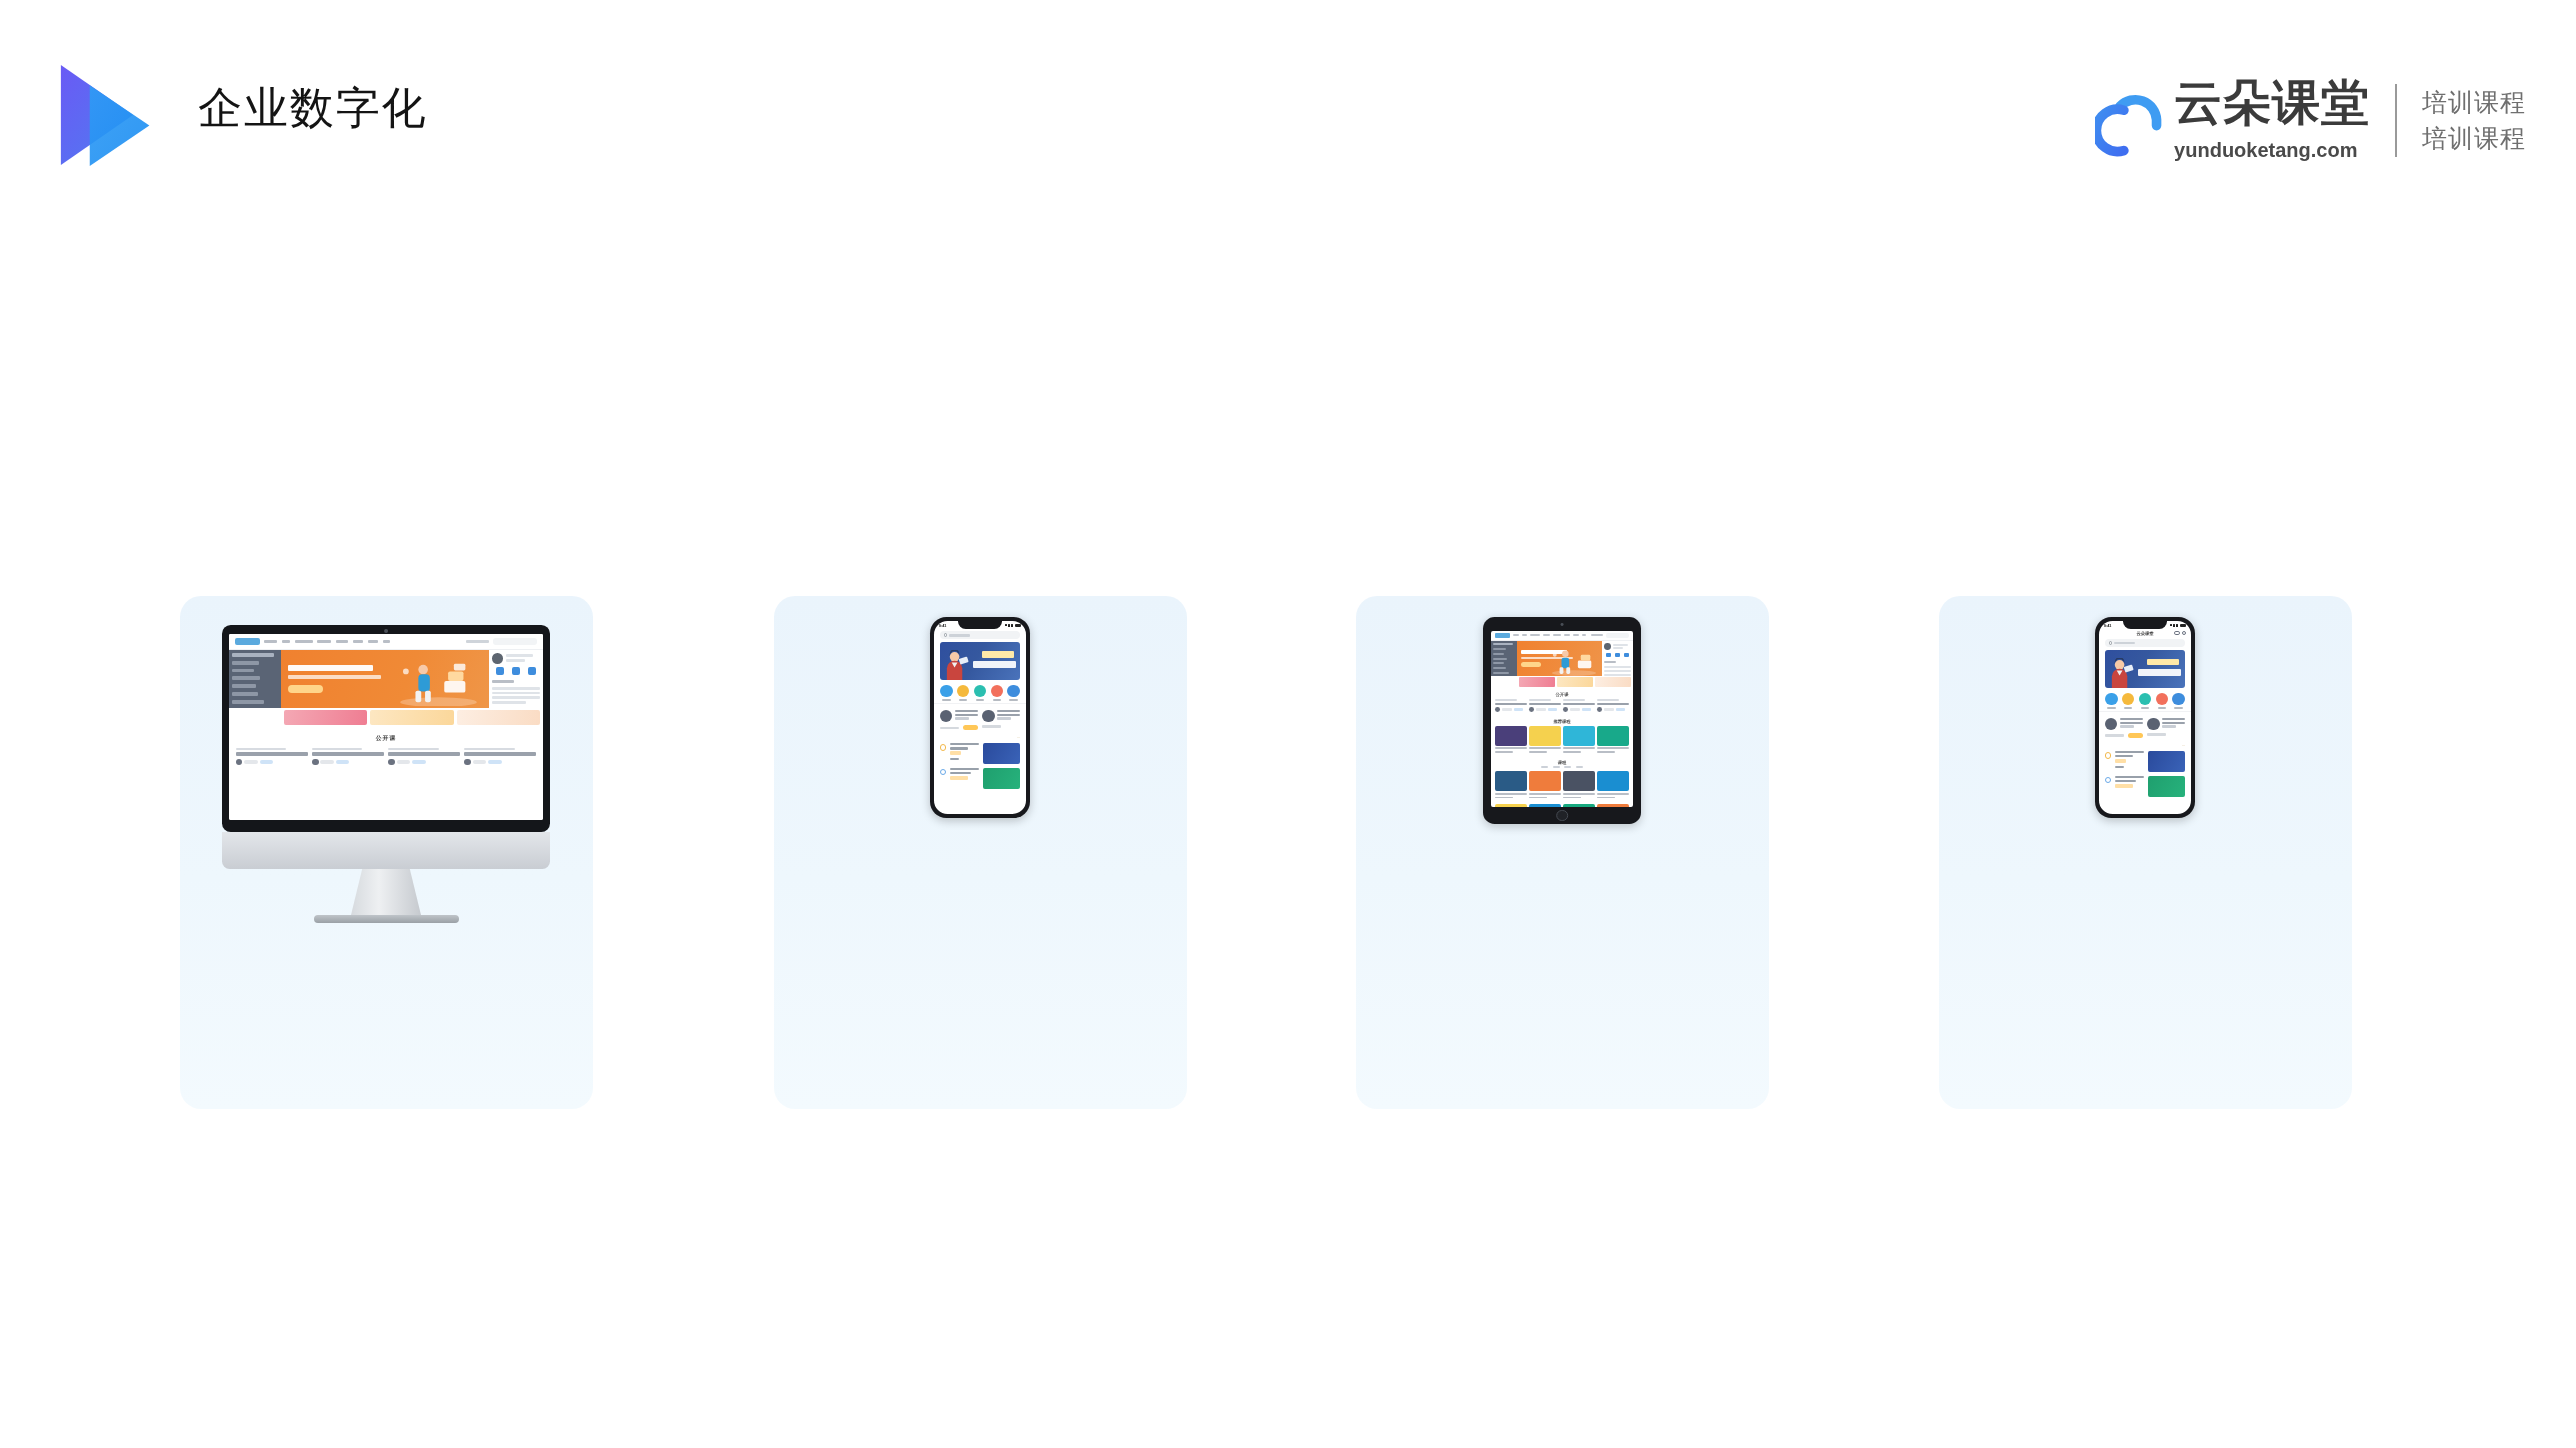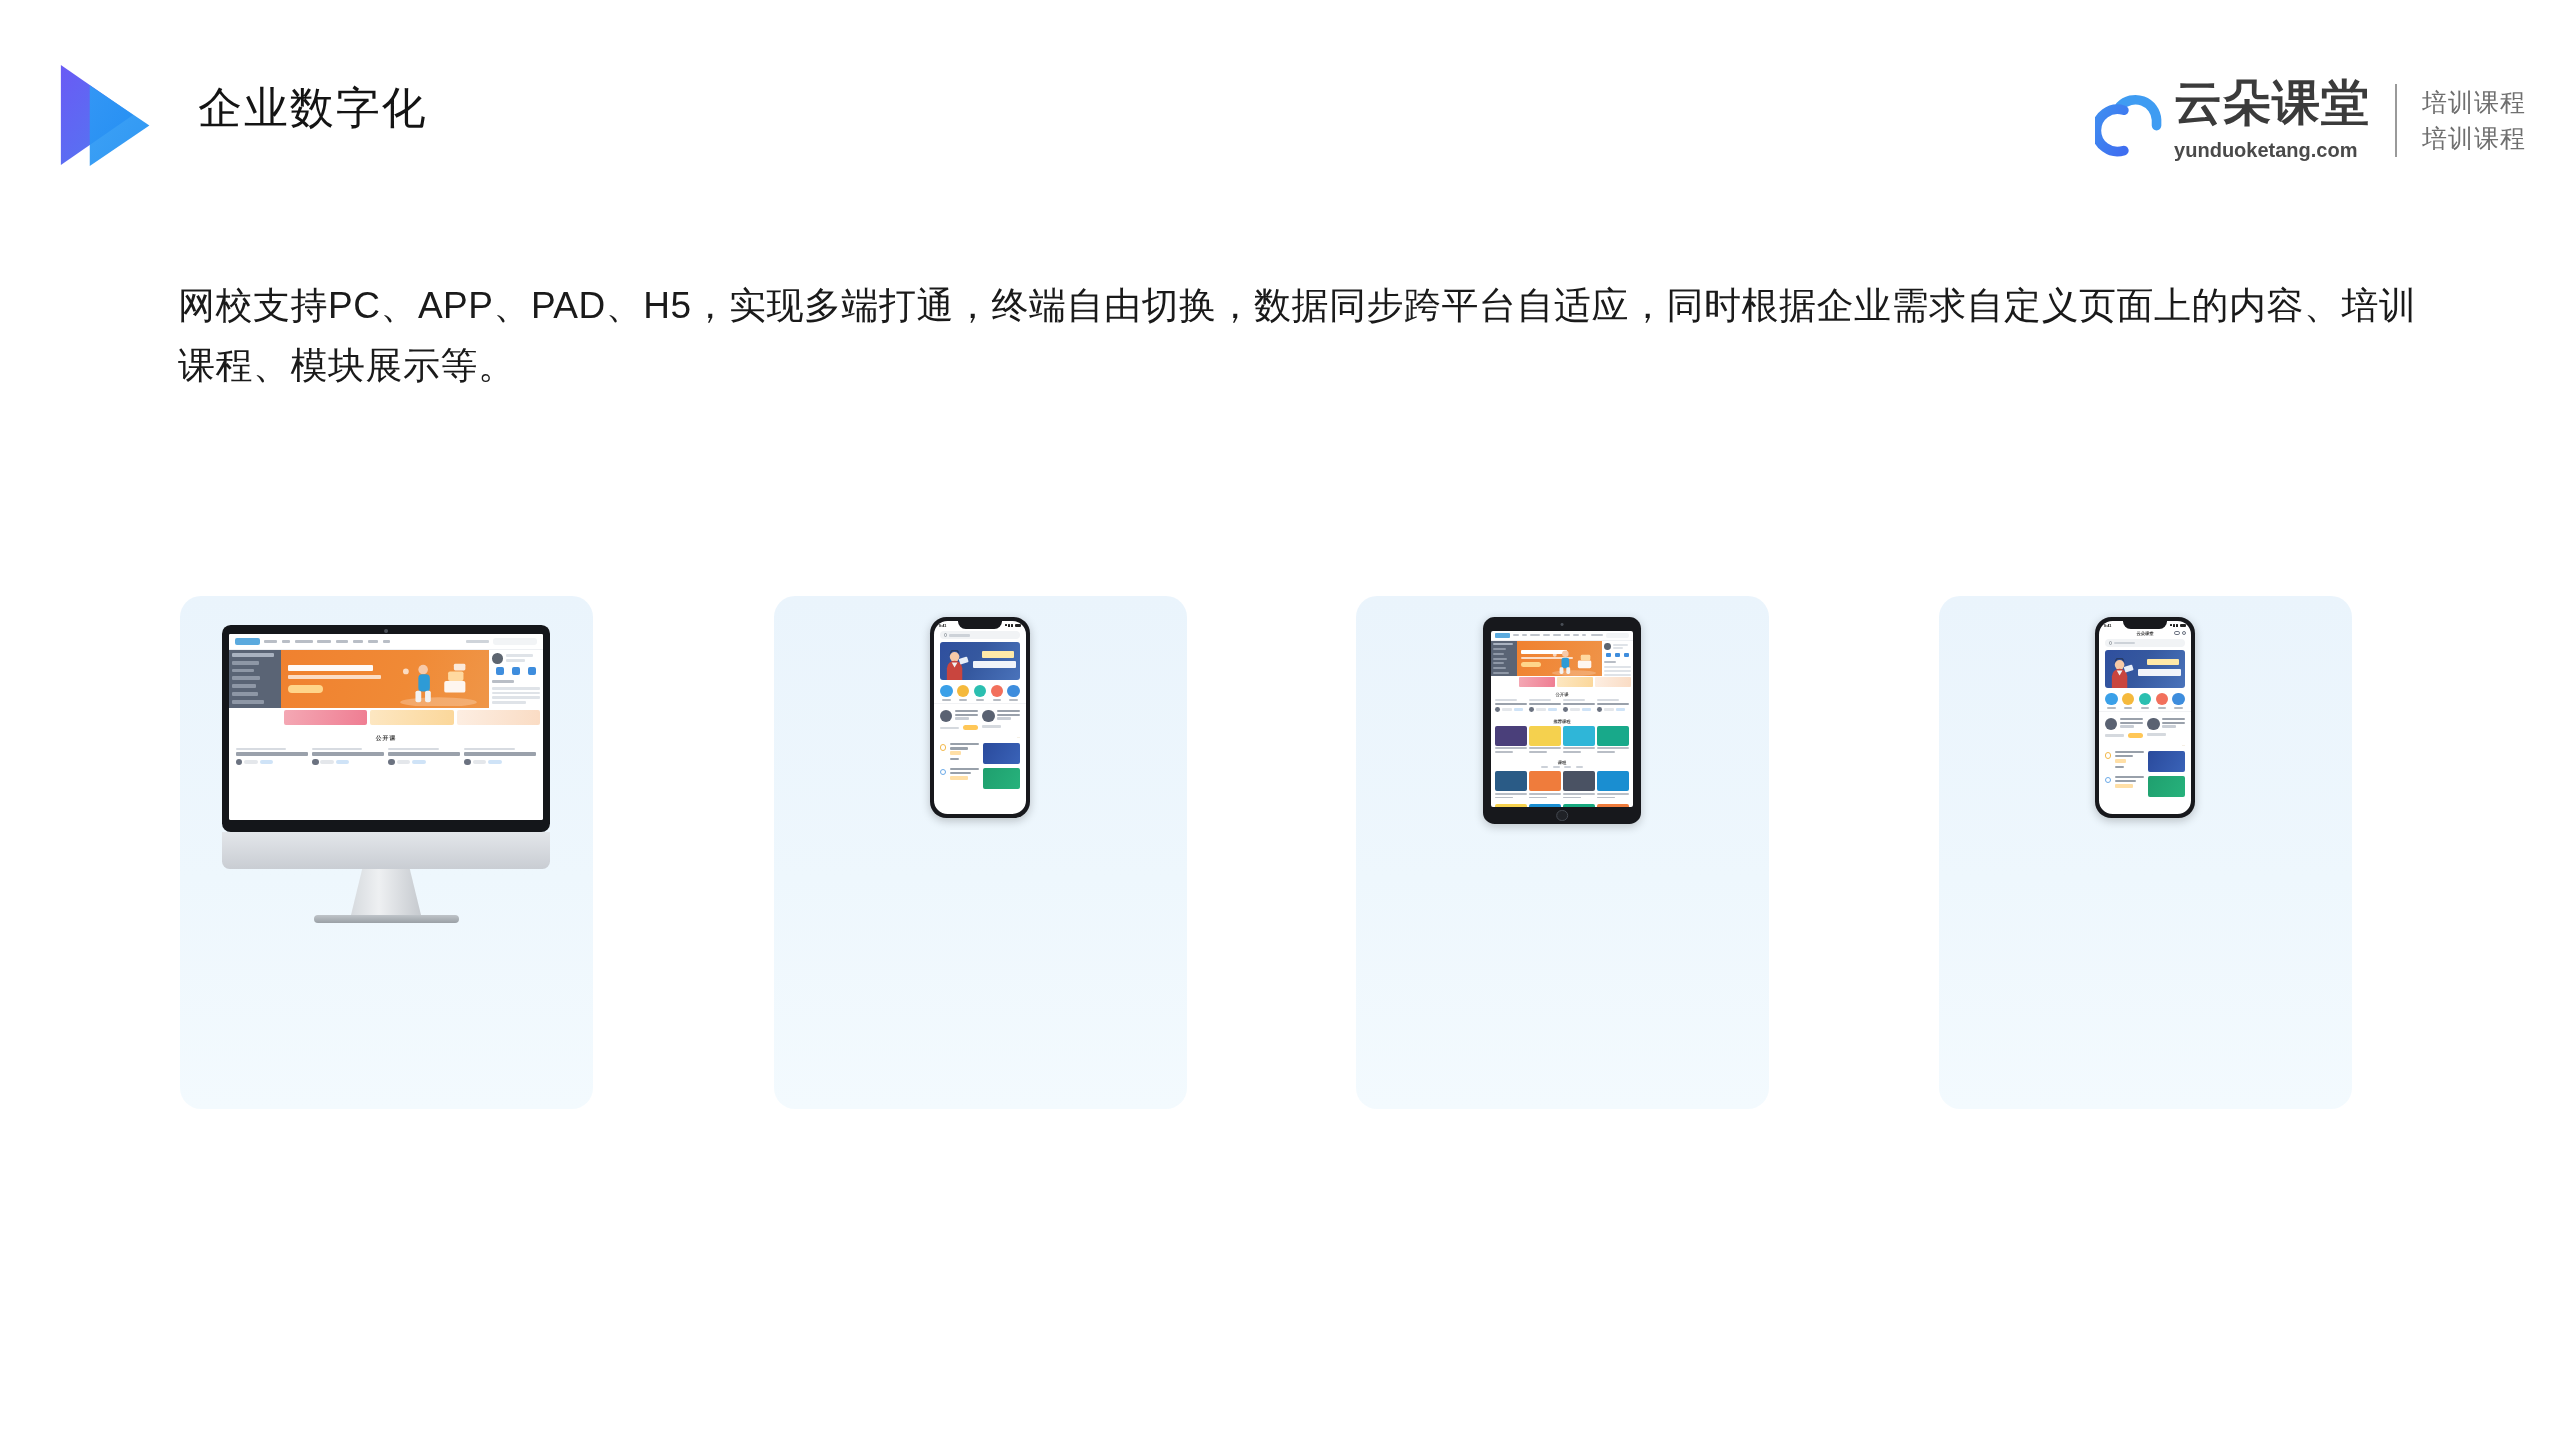--- a/index.html
+++ b/index.html
@@ -252,21 +252,20 @@
         </div>
       </div>
       <div class="brand-divider"></div>
       <div class="brand-tag">
         <span>培训课程</span>
         <span>培训课程</span>
       </div>
     </div>
   </div>
 
-  <div class="intro">网校支持PC、APP、PAD、H5，实现多端打通，终端自由切换，数据同步跨平台自适应，同时根据企业需求自定义页面上的内容、培训课程、模块展示等。</div>
 
   <div class="cards">
 
     <div class="card c1">
       <div class="device-wrap">
         <div class="monitor">
           <div class="mon-bezel">
             <div class="mon-cam"></div>
             <div class="mon-screen">
               <div class="site">

